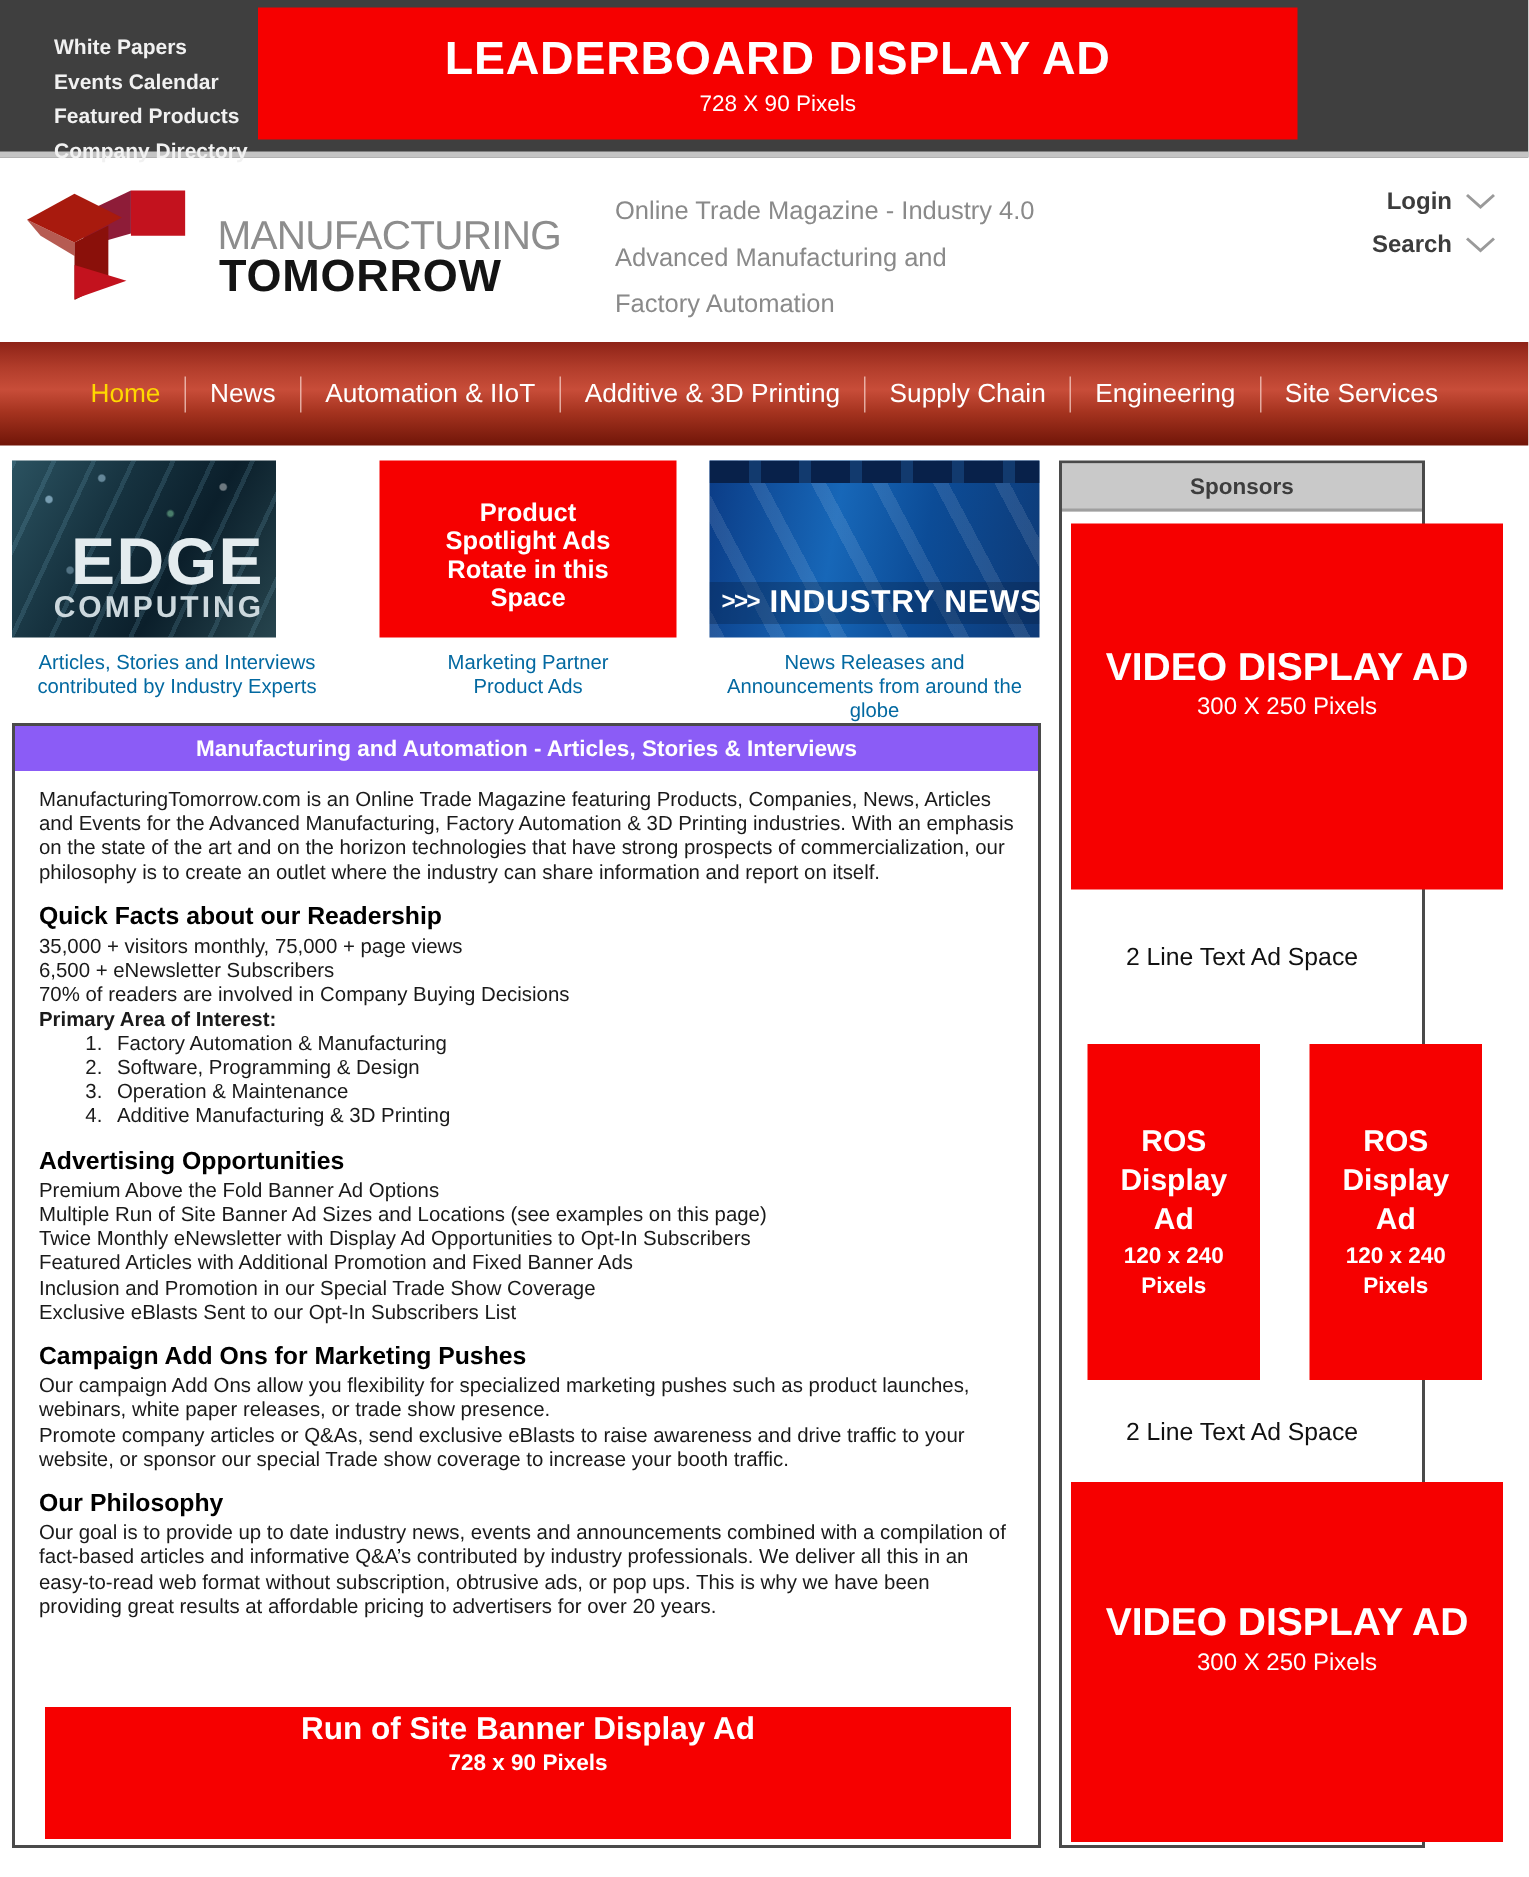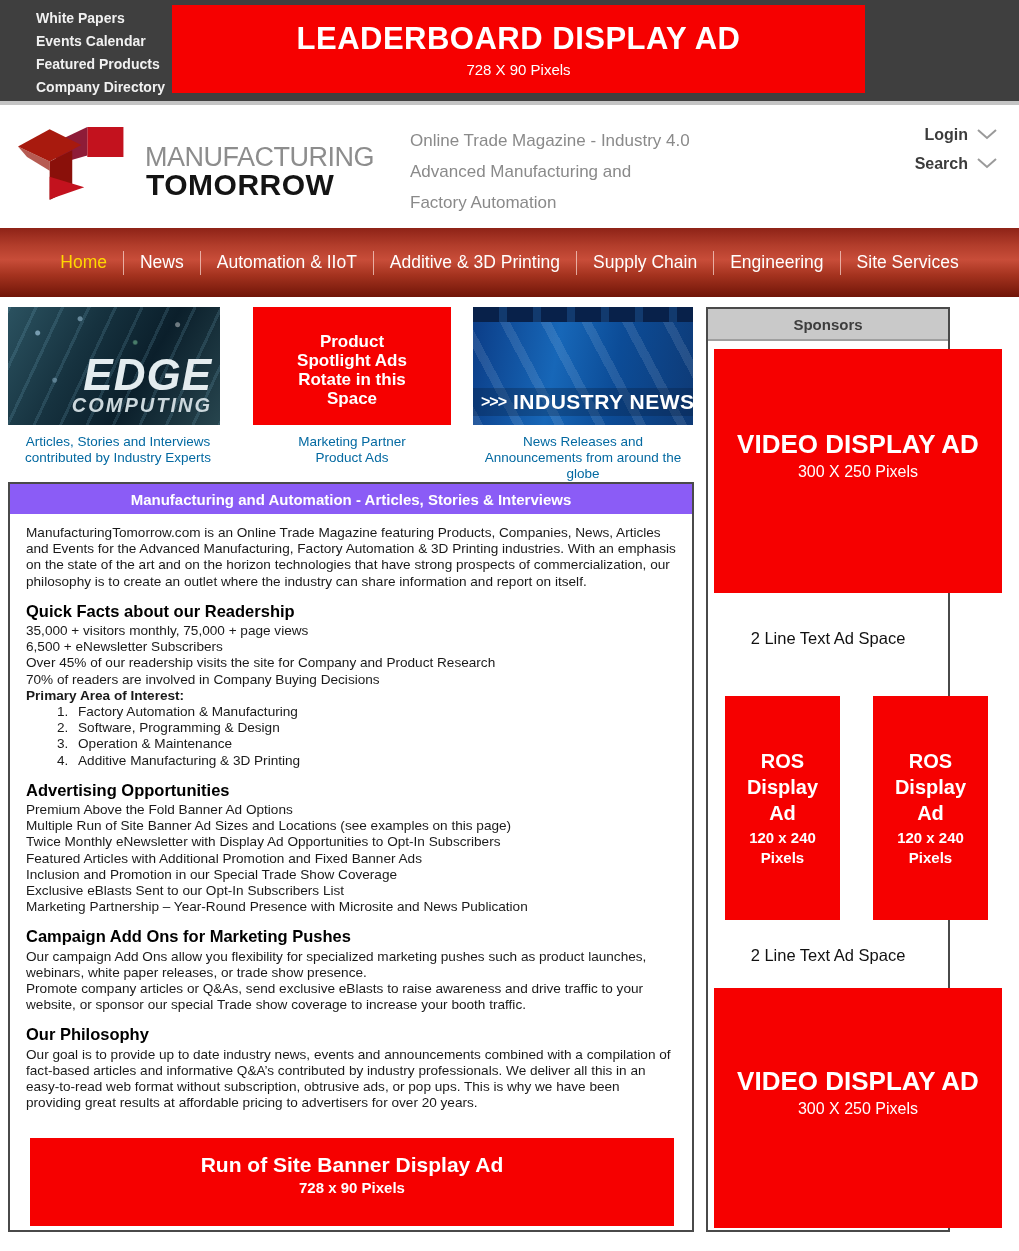--- a/index.html
+++ b/index.html
@@ -2,21 +2,21 @@
 <html><head>
 <meta charset="utf-8">
 <style>
   * { margin:0; padding:0; box-sizing:border-box; }
   body { background:#ffffff; font-family:"Liberation Sans", sans-serif; }
   .page { position:relative; width:1019px; height:1251px; background:#fff; overflow:hidden; }
 
   
   .topbar { position:absolute; left:0; top:0; width:1019px; height:105px;
             background:#3f3f3f; border-bottom:4px solid #c4c4c4; }
-  .quicklinks { position:absolute; left:36px; top:7px; display:flex; flex-direction:column; }
+  .quicklinks { position:absolute; left:36px; top:20px; display:flex; flex-direction:column; }
   .quicklinks a { color:#f1f1f1; font-weight:bold; font-size:14px; line-height:23px;
                   text-decoration:none; white-space:nowrap; }
   .leaderboard-ad { position:absolute; left:172px; top:5px; width:693px; height:88px;
             background:#f60000; color:#fff; display:flex; flex-direction:column;
             align-items:center; justify-content:center; text-align:center; cursor:pointer; }
   .leaderboard-ad .ad-title { font-size:31px; font-weight:bold; letter-spacing:.5px; }
   .leaderboard-ad .ad-size { font-size:15px; margin-top:4px; }
 
   
   .masthead { position:absolute; left:0; top:109px; width:1019px; height:119px; background:#fff; }
@@ -33,29 +33,29 @@
   
   .mainnav { position:absolute; left:0; top:228px; width:1019px; height:69px;
              background:linear-gradient(180deg,#8e2317 0%,#b23d2b 25%,#c84d39 46%,#a5331f 68%,#701508 100%);
              display:flex; align-items:center; justify-content:center; }
   .mainnav a { color:#ffffff; font-size:17.5px; padding:0 16px; text-decoration:none; white-space:nowrap; }
   .mainnav a.active { color:#ffd800;text-align:right; }
   .mainnav .sep { width:1px; height:24px; background:rgba(255,230,225,.65); }
 
   
   .tile { position:absolute; top:307px; height:118px; overflow:hidden; cursor:pointer; }
-  .tile-edge { left:8px; width:212px;
+  .tile-edge { left:8px; width:176px;
      background:
        radial-gradient(circle at 14% 22%, rgba(190,230,255,.55) 2px, transparent 3px),
        radial-gradient(circle at 34% 10%, rgba(190,230,255,.45) 2px, transparent 3px),
        radial-gradient(circle at 60% 30%, rgba(160,255,190,.4) 1.5px, transparent 3px),
        radial-gradient(circle at 22% 62%, rgba(190,230,255,.35) 2px, transparent 3px),
        radial-gradient(circle at 80% 15%, rgba(255,255,255,.4) 2px, transparent 3px),
        repeating-linear-gradient(115deg, rgba(130,190,215,.16) 0 3px, transparent 3px 24px),
-       linear-gradient(120deg,#2b5260 0%,#16323f 35%,#0b1f2b 62%,#27454e 100%); font-style: italic; }
+       linear-gradient(120deg,#2b5260 0%,#16323f 35%,#0b1f2b 62%,#27454e 100%); }
   .edge-word { position:absolute; right:8px; bottom:30px; font-size:44px; font-weight:bold;
                letter-spacing:1px; color:#e4ecef; line-height:40px; }
   .edge-sub { position:absolute; right:8px; bottom:8px; font-size:20px; font-weight:bold;
               letter-spacing:2px; color:#ccd8dd; }
   .tile-spotlight { left:253px; width:198px; background:#f60000; color:#fff;
               text-align:center; padding:25px 32px 0; font-size:17px; font-weight:bold; line-height:19px; }
   .tile-news { left:473px; width:220px;
      background:
        repeating-linear-gradient(62deg, rgba(255,255,255,.10) 0 9px, transparent 9px 36px),
        linear-gradient(100deg,#0b3c86 0%,#1767b8 38%,#0c4c97 64%,#0e3a76 100%); }
@@ -98,21 +98,21 @@
            background:#fff; border:2px solid #4a4a4a; }
   .panel-header { height:30px; background:#8b5cf6; color:#fff; display:flex; align-items:center;
            justify-content:center; font-weight:bold; font-size:15px; }
   .panel-body { padding:11px 16px 0; font-size:13.6px; line-height:16.2px; color:#1a1a1a; }
   .panel-body p { margin:0; }
   .sec-heading { font-size:16.5px; font-weight:bold; margin:13px 0 4px; color:#000; }
   .bold-line { font-weight:bold; }
   .panel-body ol { margin:0; padding-left:46px; }
   .panel-body li { line-height:16.2px; padding-left:6px; }
   .banner-ad { position:absolute; left:20px; bottom:4px; width:644px; height:88px; background:#f60000;
-           color:#fff; text-align:center; padding-top:15px; cursor:pointer; }
+           color:#fff; text-align:center; padding-top:3px; cursor:pointer; }
   .banner-title { font-size:21px; font-weight:bold; }
   .banner-size { font-size:15px; font-weight:bold; margin-top:2px; }
 </style>
 </head>
 <body>
 
 <div class="page">
 
   <header class="topbar">
     <nav class="quicklinks">
@@ -218,38 +218,36 @@
   </aside>
 
   <main class="panel">
     <div class="panel-header">Manufacturing and Automation - Articles, Stories &amp; Interviews</div>
     <div class="panel-body">
       <p>ManufacturingTomorrow.com is an Online Trade Magazine featuring Products, Companies, News, Articles and Events for the Advanced Manufacturing, Factory Automation &amp; 3D Printing industries.  With an emphasis on the state of the art and on the horizon technologies that have strong prospects of commercialization, our philosophy is to create an outlet where the industry can share information and report on itself.</p>
 
       <div class="sec-heading">Quick Facts about our Readership</div>
       <p>35,000 + visitors monthly, 75,000 + page views</p>
       <p>6,500 + eNewsletter Subscribers</p>
-      <p>Over 45% of our readership visits the site for Company and Product Research</p>
       <p>70% of readers are involved in Company Buying Decisions</p>
       <p class="bold-line">Primary Area of Interest:</p>
       <ol>
         <li>Factory Automation &amp; Manufacturing</li>
         <li>Software, Programming &amp; Design</li>
         <li>Operation &amp; Maintenance</li>
         <li>Additive Manufacturing &amp; 3D Printing</li>
       </ol>
 
       <div class="sec-heading">Advertising Opportunities</div>
       <p>Premium Above the Fold Banner Ad Options</p>
       <p>Multiple Run of Site Banner Ad Sizes and Locations (see examples on this page)</p>
       <p>Twice Monthly eNewsletter with Display Ad Opportunities to Opt-In Subscribers</p>
       <p>Featured Articles with Additional Promotion and Fixed Banner Ads</p>
       <p>Inclusion and Promotion in our Special Trade Show Coverage</p>
       <p>Exclusive eBlasts Sent to our Opt-In Subscribers List</p>
-      <p>Marketing Partnership – Year-Round Presence with Microsite and News Publication</p>
 
       <div class="sec-heading">Campaign Add Ons for Marketing Pushes</div>
       <p>Our campaign Add Ons allow you flexibility for specialized marketing pushes such as product launches, webinars, white paper releases, or trade show presence.</p>
       <p>Promote company articles or Q&amp;As, send exclusive eBlasts to raise awareness and drive traffic to your website, or sponsor our special Trade show coverage to increase your booth traffic.</p>
 
       <div class="sec-heading">Our Philosophy</div>
       <p>Our goal is to provide up to date industry news, events and announcements combined with a compilation of fact-based articles and informative Q&amp;A’s contributed by industry professionals. We deliver all this in an easy-to-read web format without subscription, obtrusive ads, or pop ups. This is why we have been providing great results at affordable pricing to advertisers for over 20 years.</p>
     </div>
 
     <div class="banner-ad">

